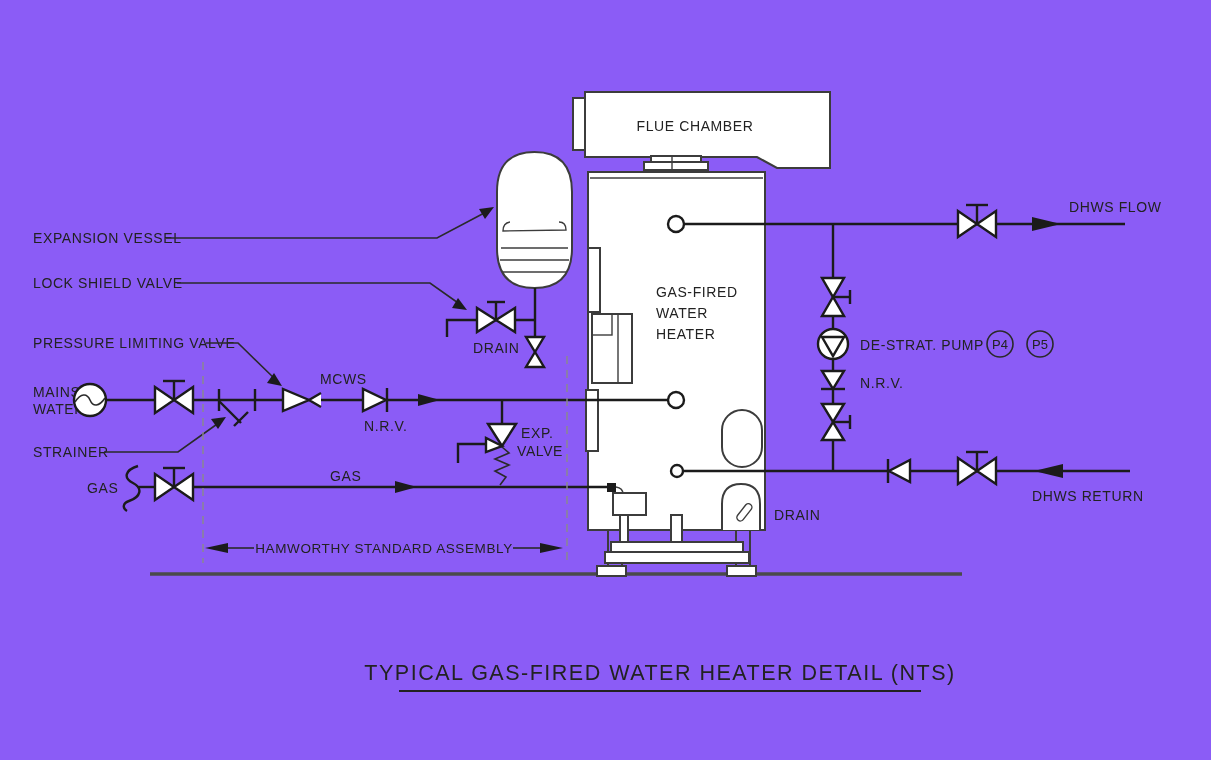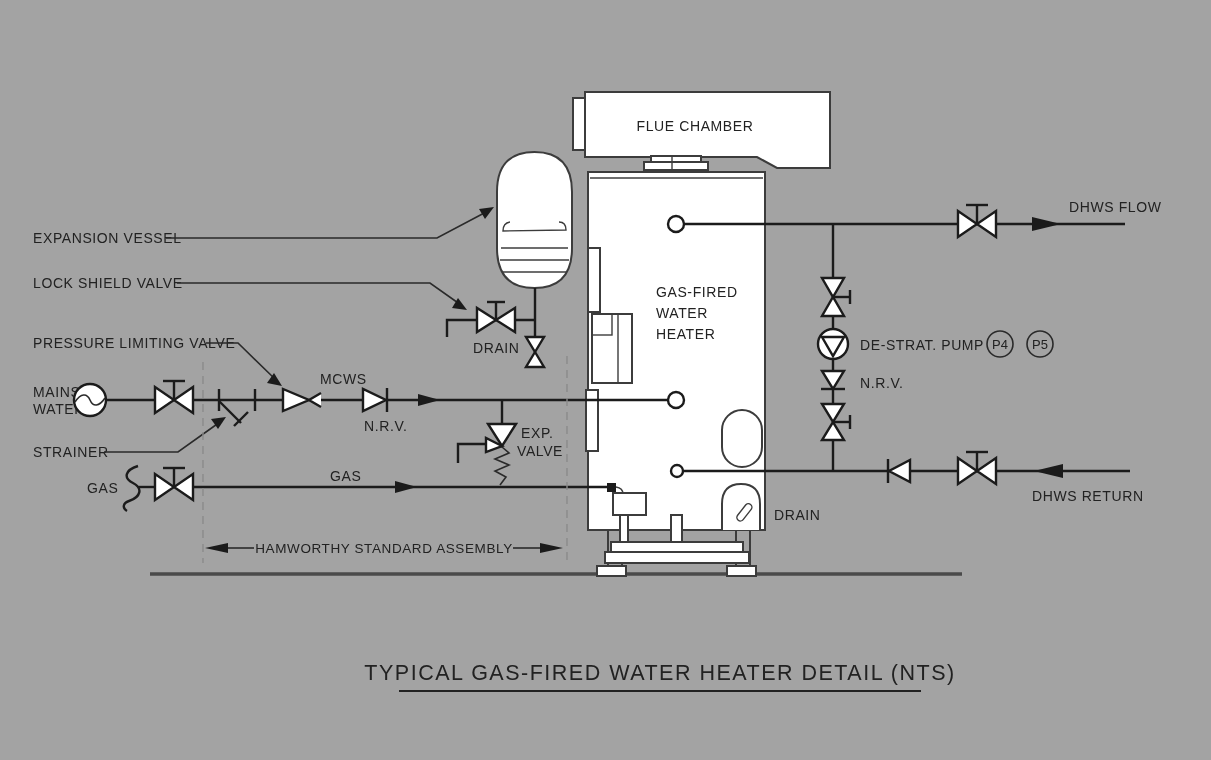--- a/index.html
+++ b/index.html
@@ -1,17 +1,17 @@
 <!DOCTYPE html>
 <html><head>
 <meta charset="utf-8">
 <style>
   html,body{margin:0;padding:0;background:#f4f4f4;}
   #stage{
-    position:relative;width:1211px;height:760px;background:#a3a3a3;
+    position:relative;width:1211px;height:760px;background:#8b5cf6;
     font-family:"Liberation Sans", sans-serif;overflow:hidden;
   }
   svg{position:absolute;top:0;left:0;}
   text{
     fill:#222222;
     font-family:"Liberation Sans", sans-serif;
     font-size:14px;
     letter-spacing:0.6px;
     white-space:pre;
   }

